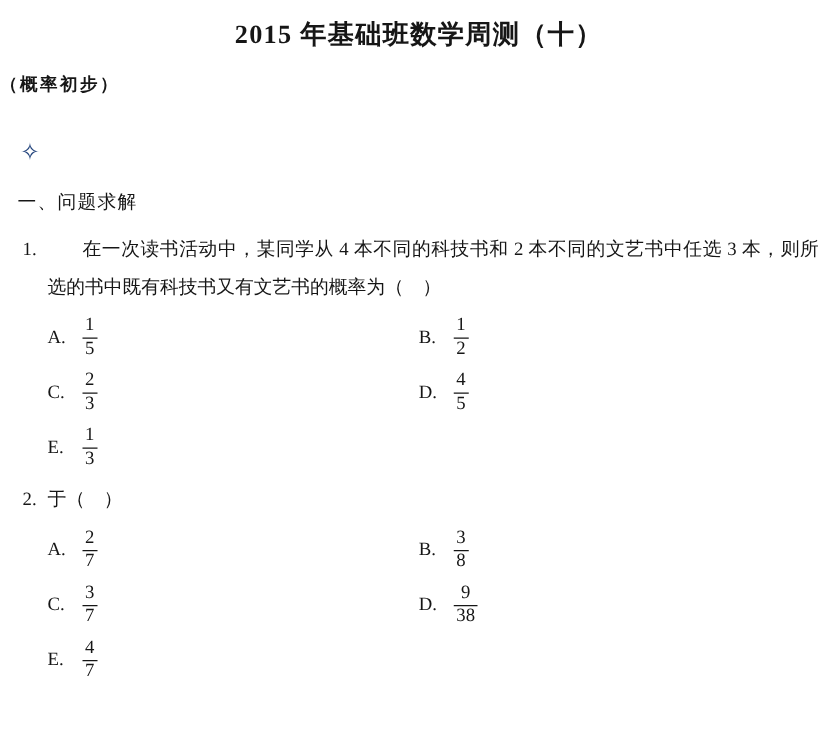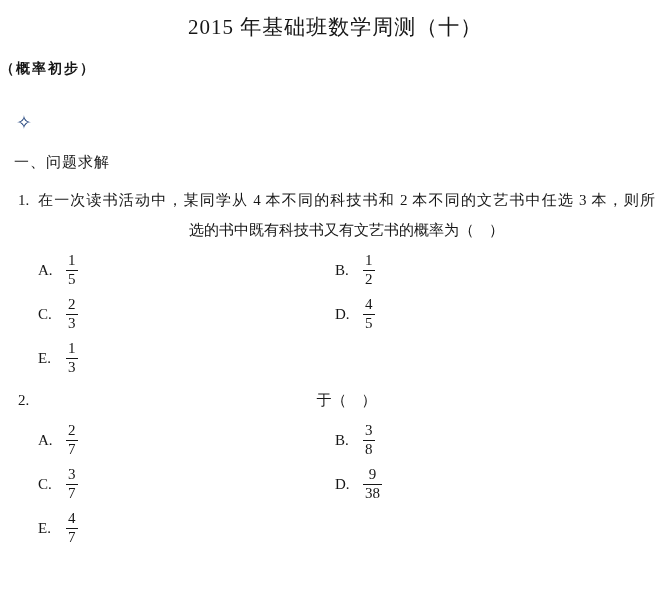--- a/index.html
+++ b/index.html
@@ -10,21 +10,21 @@
     background: #ffffff;
     color: #161616;
     font-family: "Liberation Serif", "DejaVu Serif", serif;
     overflow: hidden;
   }
   .title {
     margin: 14px 0 0 0;
     text-align: center;
     font-size: 21px;
     line-height: 26px;
-    font-weight: normal;
+    font-weight: bold;
     letter-spacing: 1px;
   }
   .subtitle {
     margin-top: 19px;
     text-align: left;
     font-size: 14px;
     line-height: 20px;
     font-weight: bold;
     letter-spacing: 2px;
   }
@@ -58,24 +58,25 @@
   .q2 { margin-top: 5px; }
   .qnum {
     position: absolute;
     left: 18px;
     top: 0;
   }
   .qtext {
     margin-left: 38px;
     width: 617px;
   }
-  .qline { text-align: center; }
+  .qline { text-align: left; }
   .qline.just {
     text-align: justify;
     text-align-last: justify;
+    margin-left: 28px;
   }
   .options {
     display: grid;
     grid-template-columns: 297px auto;
     margin: 3px 0 0 38px;
   }
   .option {
     display: flex;
     align-items: center;
     height: 44px;

